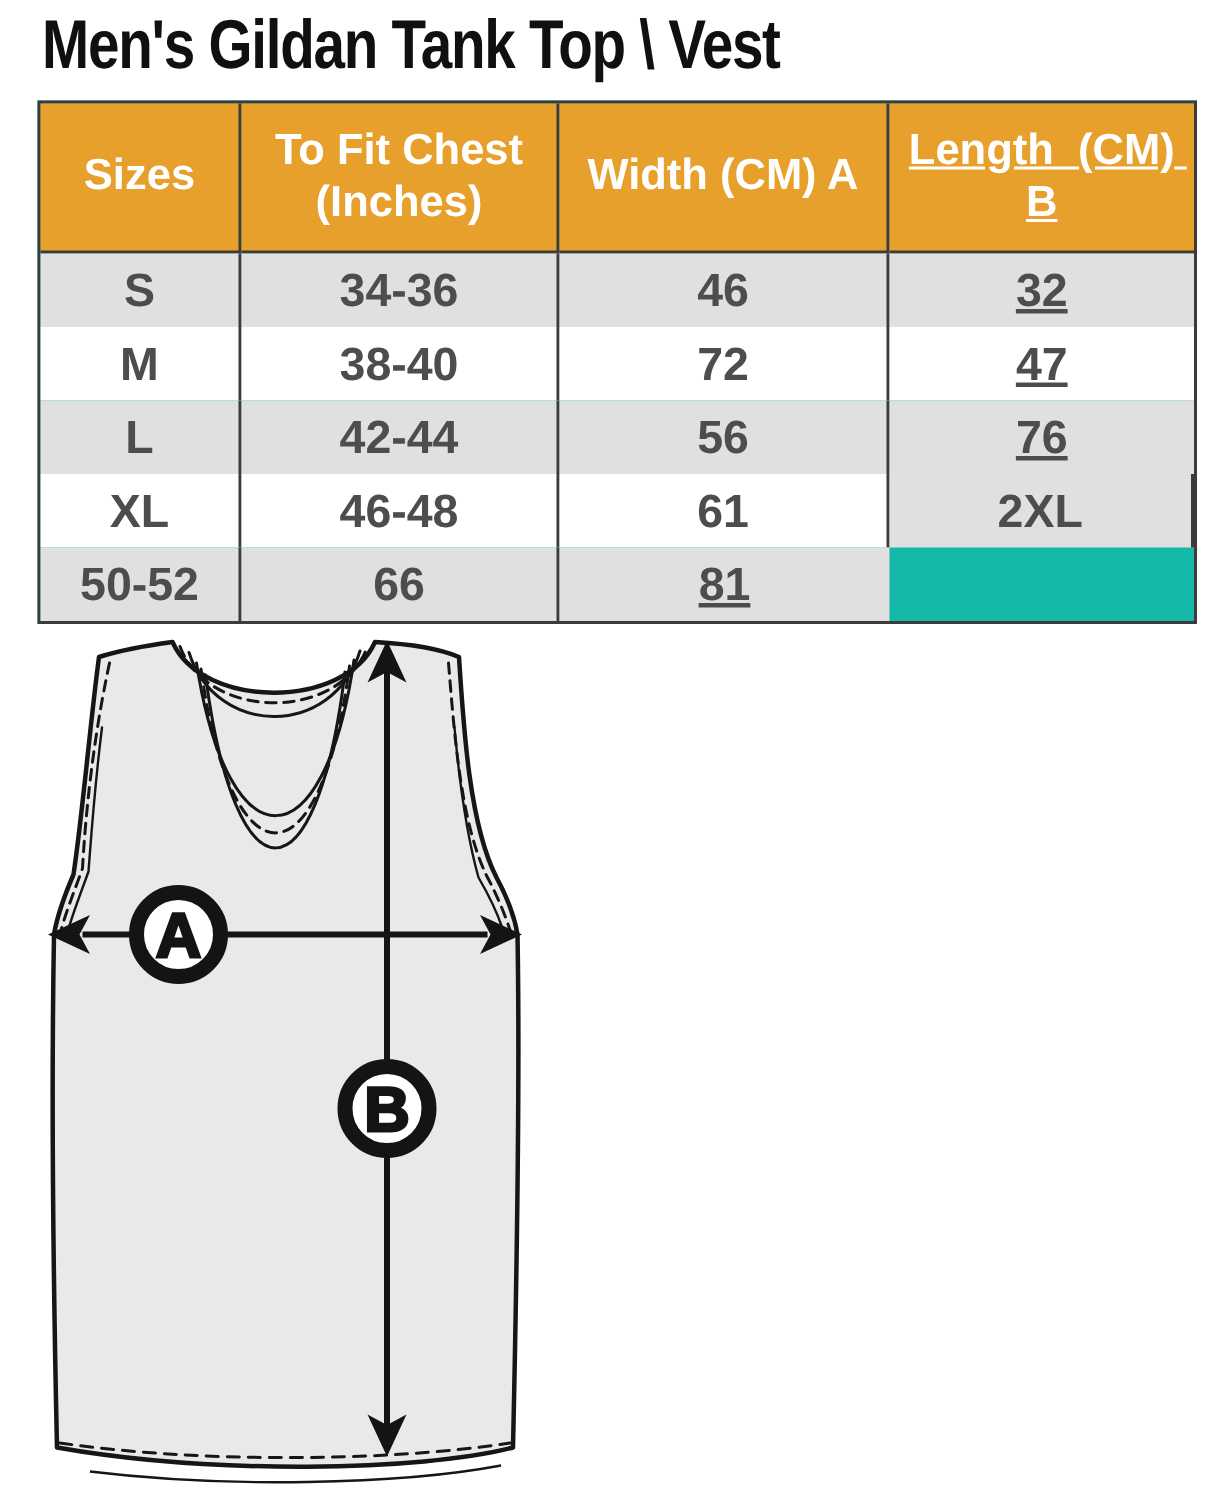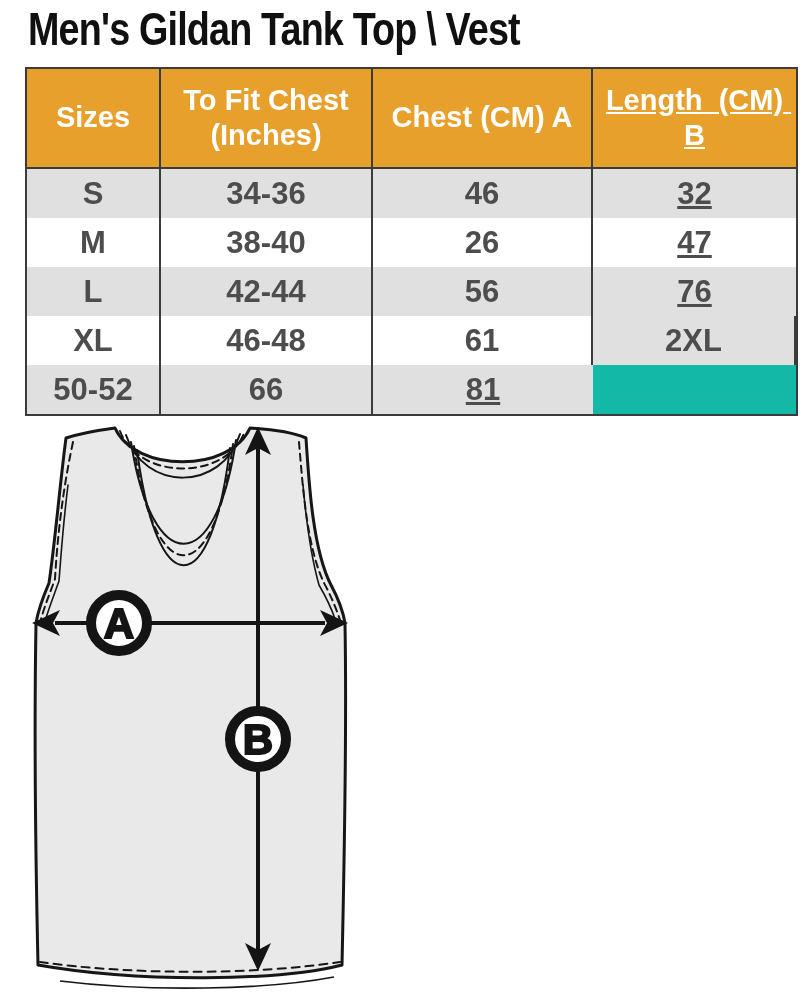--- a/index.html
+++ b/index.html
@@ -45,31 +45,31 @@
 <body>
 
 <div class="page">
 
   <h1 class="title">Men's Gildan Tank Top \ Vest</h1>
 
   <div class="size-table">
 
     <div class="cell th">Sizes</div>
     <div class="cell th">To Fit Chest (Inches)</div>
-    <div class="cell th">Chest (CM) A</div>
+    <div class="cell th">Width (CM) A</div>
     <div class="cell th last">Length  (CM) B</div>
 
     <div class="cell td r-alt">S</div>
     <div class="cell td r-alt">34-36</div>
     <div class="cell td r-alt">46</div>
     <div class="cell td r-alt last">32</div>
 
     <div class="cell td r-white">M</div>
     <div class="cell td r-white">38-40</div>
-    <div class="cell td r-white">26</div>
+    <div class="cell td r-white">72</div>
     <div class="cell td r-white last">47</div>
 
     <div class="cell td r-alt">L</div>
     <div class="cell td r-alt">42-44</div>
     <div class="cell td r-alt">56</div>
     <div class="cell td r-alt last">76</div>
 
     <div class="cell td r-white">XL</div>
     <div class="cell td r-white">46-48</div>
     <div class="cell td r-white">61</div>

